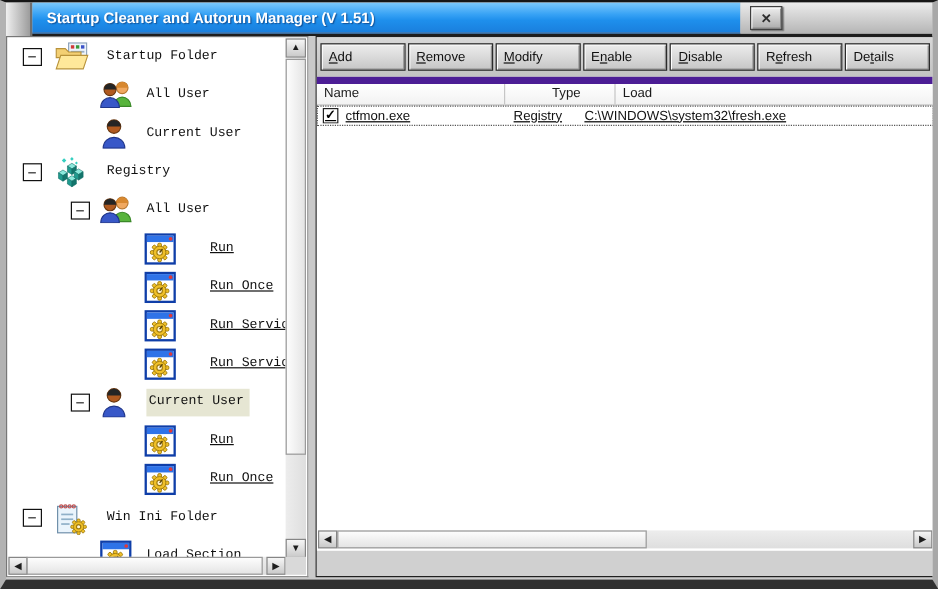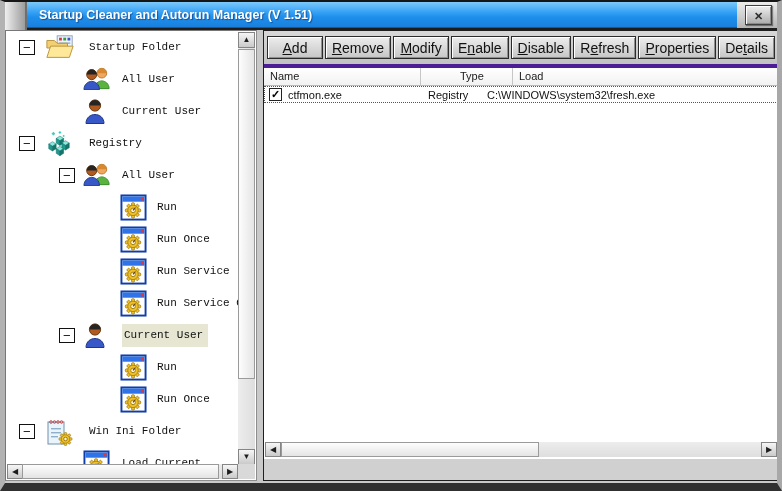--- a/index.html
+++ b/index.html
@@ -10,21 +10,21 @@
     border-left:5px solid #b2b2b2;
     border-right:5px solid #a8a8a8;
     border-bottom:8px solid #303030;
     background:#c9c9c9;
     font-family:"Liberation Sans",sans-serif;
     overflow:hidden;
   }
   
   .titlebar{height:28px;display:flex;border-bottom:2px solid #1d1d1d;}
   .sysbox{width:22px;height:28px;background:linear-gradient(90deg,#efefef,#9c9c9c);border-right:2px solid #6f6f6f;}
-  .titleblue{width:710px;background:linear-gradient(180deg,#7cc9fb 0%,#37a2f5 40%,#1e8fec 60%,#1a7fdd 100%);
+  .titleblue{width:590px;background:linear-gradient(180deg,#7cc9fb 0%,#37a2f5 40%,#1e8fec 60%,#1a7fdd 100%);
     display:flex;align-items:center;padding-left:12px;border-bottom:1px solid #0c5aa8;}
   .titletext{color:#fff;font-size:12.5px;font-weight:bold;text-shadow:1px 1px 1px rgba(10,50,110,.65);white-space:nowrap;}
   .titletail{flex:1;background:linear-gradient(180deg,#ececec,#b5b5b5);display:flex;align-items:center;}
   .closebtn{width:27px;height:20px;margin-left:8px;background:linear-gradient(180deg,#efefef,#ababab);
     border:1px solid #3f3f3f;box-shadow:inset 1px 1px 0 #fff,inset -1px -1px 0 #8b8b8b,1px 1px 1px rgba(0,0,0,.4);
     display:flex;align-items:center;justify-content:center;cursor:default;}
   .x-icon::before{content:'✕';font-size:11px;font-weight:bold;color:#2e2e2e;}
   
   .content{position:relative;height:451px;background:#c9c9c9;}
   
@@ -32,21 +32,21 @@
     border:1px solid #8d8d8d;border-top-color:#777;border-left-color:#777;padding-left:24px;}
   .tree-items{position:absolute;left:1px;top:1px;width:231px;height:433px;overflow:hidden;}
   .tree-row{position:relative;height:32px;white-space:nowrap;}
   .expander{position:absolute;top:8px;width:16px;height:15px;background:#fff;border:1px solid #111;}
   .expander::before{content:'−';position:absolute;left:3px;top:-1px;font-size:13px;line-height:15px;color:#111;}
   .ticon{position:absolute;top:2px;width:28px;height:28px;}
   .ticon svg{display:block;}
   .tlabel{position:absolute;top:9px;font-family:"Liberation Mono",monospace;font-size:11px;color:#111;letter-spacing:0;}
   .lv0 .expander{left:12px;} .lv0 .ticon{left:38px;} .lv0 .tlabel{left:82px;}
   .lv1 .expander{left:52px;} .lv1 .ticon{left:76px;} .lv1 .tlabel{left:115px;}
-  .lv2 .ticon{left:113px;} .lv2 .tlabel{left:150px;}
+  .lv2 .ticon{left:113px;} .lv2 .tlabel{left:168px;text-decoration:underline;}
   .tree-row.selected .tlabel{background:#e6e6d3;padding:5px 5px 6px 2px;top:4px;}
   
   .sbtn{background:linear-gradient(180deg,#f6f6f6,#cacaca);border:1px solid #858585;
     display:flex;align-items:center;justify-content:center;color:#1d1d1d;}
   .sbtn::before{font-size:8px;line-height:8px;}
   .sbtn.up::before{content:'▲';} .sbtn.down::before{content:'▼';}
   .sbtn.left::before{content:'◀';} .sbtn.right::before{content:'▶';}
   .vscroll{position:absolute;right:1px;top:1px;width:17px;height:433px;background:linear-gradient(90deg,#ededed,#dedede);}
   .vscroll .sbtn{position:absolute;left:0;width:17px;height:16px;}
   .vscroll .sbtn.up{top:0;} .vscroll .sbtn.down{bottom:0;}
@@ -58,28 +58,28 @@
   .hthumb{position:absolute;top:0;height:15px;background:linear-gradient(180deg,#fdfdfd,#e4e4e4);border:1px solid #9a9a9a;}
   .tree-h{left:1px;bottom:1px;width:231px;}
   .tree-h .hthumb{left:15px;width:197px;}
   .scorner{position:absolute;right:1px;bottom:1px;width:17px;height:15px;background:#d9d9d9;}
   
   .rightpanel{position:absolute;left:258px;top:0;width:516px;height:451px;
     border:1px solid #1f1f1f;background:#cbcbcb;display:flex;flex-direction:column;}
   .toolbar{height:33px;display:flex;align-items:center;padding:0 3px;gap:2px;background:linear-gradient(180deg,#d8d8d8,#c2c2c2);}
   .tb-btn{flex:1;height:23px;background:linear-gradient(180deg,#ededed,#c6c6c6);
     border:1px solid #2b2b2b;box-shadow:inset 1px 1px 0 #fff,inset -1px -1px 0 #8f8f8f;
-    font-family:"Liberation Sans",sans-serif;font-size:14px;color:#111;text-align:center;line-height:21px;cursor:default;}
+    font-family:"Liberation Sans",sans-serif;font-size:11px;color:#111;text-align:left;line-height:21px;cursor:default;}
   .tb-btn u{text-underline-offset:1px;}
-  .listwrap{flex:1;position:relative;background:#fff;border-top:4px solid #4c1d95;overflow:hidden;}
+  .listwrap{flex:1;position:relative;background:#fff;border-top:6px solid #4c1d95;overflow:hidden;}
   .lheader{display:flex;height:18px;border-bottom:1px solid #b9b9b9;background:linear-gradient(180deg,#ffffff,#f2f2f2);}
   .hcell{font-size:11px;color:#1a1a1a;padding:2px 0 0 6px;border-right:1px solid #c6c6c6;overflow:hidden;white-space:nowrap;}
   .hcell:last-child{flex:1;border-right:none;}
   .lrow{display:flex;height:17px;align-items:center;border-top:1px dotted #555;border-bottom:1px dotted #555;
-    border-left:1px dotted #555;border-right:1px dotted #555;}
+    border-left:1px dotted #555;border-right:1px dotted #555;text-decoration:underline;}
   .lcell{font-size:11px;color:#111;overflow:hidden;white-space:nowrap;display:flex;align-items:center;}
   .checkbox{width:13px;height:13px;background:#fff;border:1px solid #222;margin:0 6px 0 4px;
     display:flex;align-items:center;justify-content:center;flex:0 0 13px;}
   .checkbox.checked::before{content:'✓';font-size:11px;font-weight:bold;color:#000;line-height:11px;}
   .lcell.c-type,.lcell.c-value{padding-left:6px;}
   .list-h{left:1px;bottom:2px;width:512px;}
   .list-h .hthumb{left:16px;width:258px;}
   .rfooter{height:21px;background:#d0d0d0;}
 </style>
 </head>
@@ -347,21 +347,21 @@
                   <rect x="-1.6" y="-8" width="3.2" height="16" rx="1.2"></rect>
                   <rect x="-1.6" y="-8" width="3.2" height="16" rx="1.2" transform="rotate(45)"></rect>
                   <rect x="-1.6" y="-8" width="3.2" height="16" rx="1.2" transform="rotate(90)"></rect>
                   <rect x="-1.6" y="-8" width="3.2" height="16" rx="1.2" transform="rotate(135)"></rect>
                   <circle r="5.4"></circle>
                 </g>
                 <circle cx="13.5" cy="17" r="2.4" fill="#fff6d8" stroke="#a07c10"></circle>
                 <path d="M13.5 17 l2.5 -3" stroke="#5a4408" stroke-width="1.2"></path>
               </svg>
             </span>
-            <span class="tlabel">Load Current</span>
+            <span class="tlabel">Load Section</span>
           </div>
         </div>
       <div class="vscroll">
         <div class="sbtn up"></div>
         <div class="vthumb"></div>
         <div class="sbtn down"></div>
       </div>
       <div class="hscroll tree-h">
         <div class="sbtn left"></div>
         <div class="hthumb"></div>
@@ -371,21 +371,20 @@
     </div>
 
     <div class="rightpanel">
       <div class="toolbar" id="toolbar">
           <button class="tb-btn"><u>A</u>dd</button>
           <button class="tb-btn"><u>R</u>emove</button>
           <button class="tb-btn"><u>M</u>odify</button>
           <button class="tb-btn">E<u>n</u>able</button>
           <button class="tb-btn"><u>D</u>isable</button>
           <button class="tb-btn">R<u>e</u>fresh</button>
-          <button class="tb-btn"><u>P</u>roperties</button>
           <button class="tb-btn">De<u>t</u>ails</button>
         </div>
       <div class="listwrap">
         <div class="lheader" id="lheader">
             <div class="hcell" style="width: 157px;">Name</div>
             <div class="hcell" style="width: 59px; margin-left: 33px;">Type</div>
             <div class="hcell">Load</div>
           </div>
         <div id="lrows">
             <div class="lrow">

